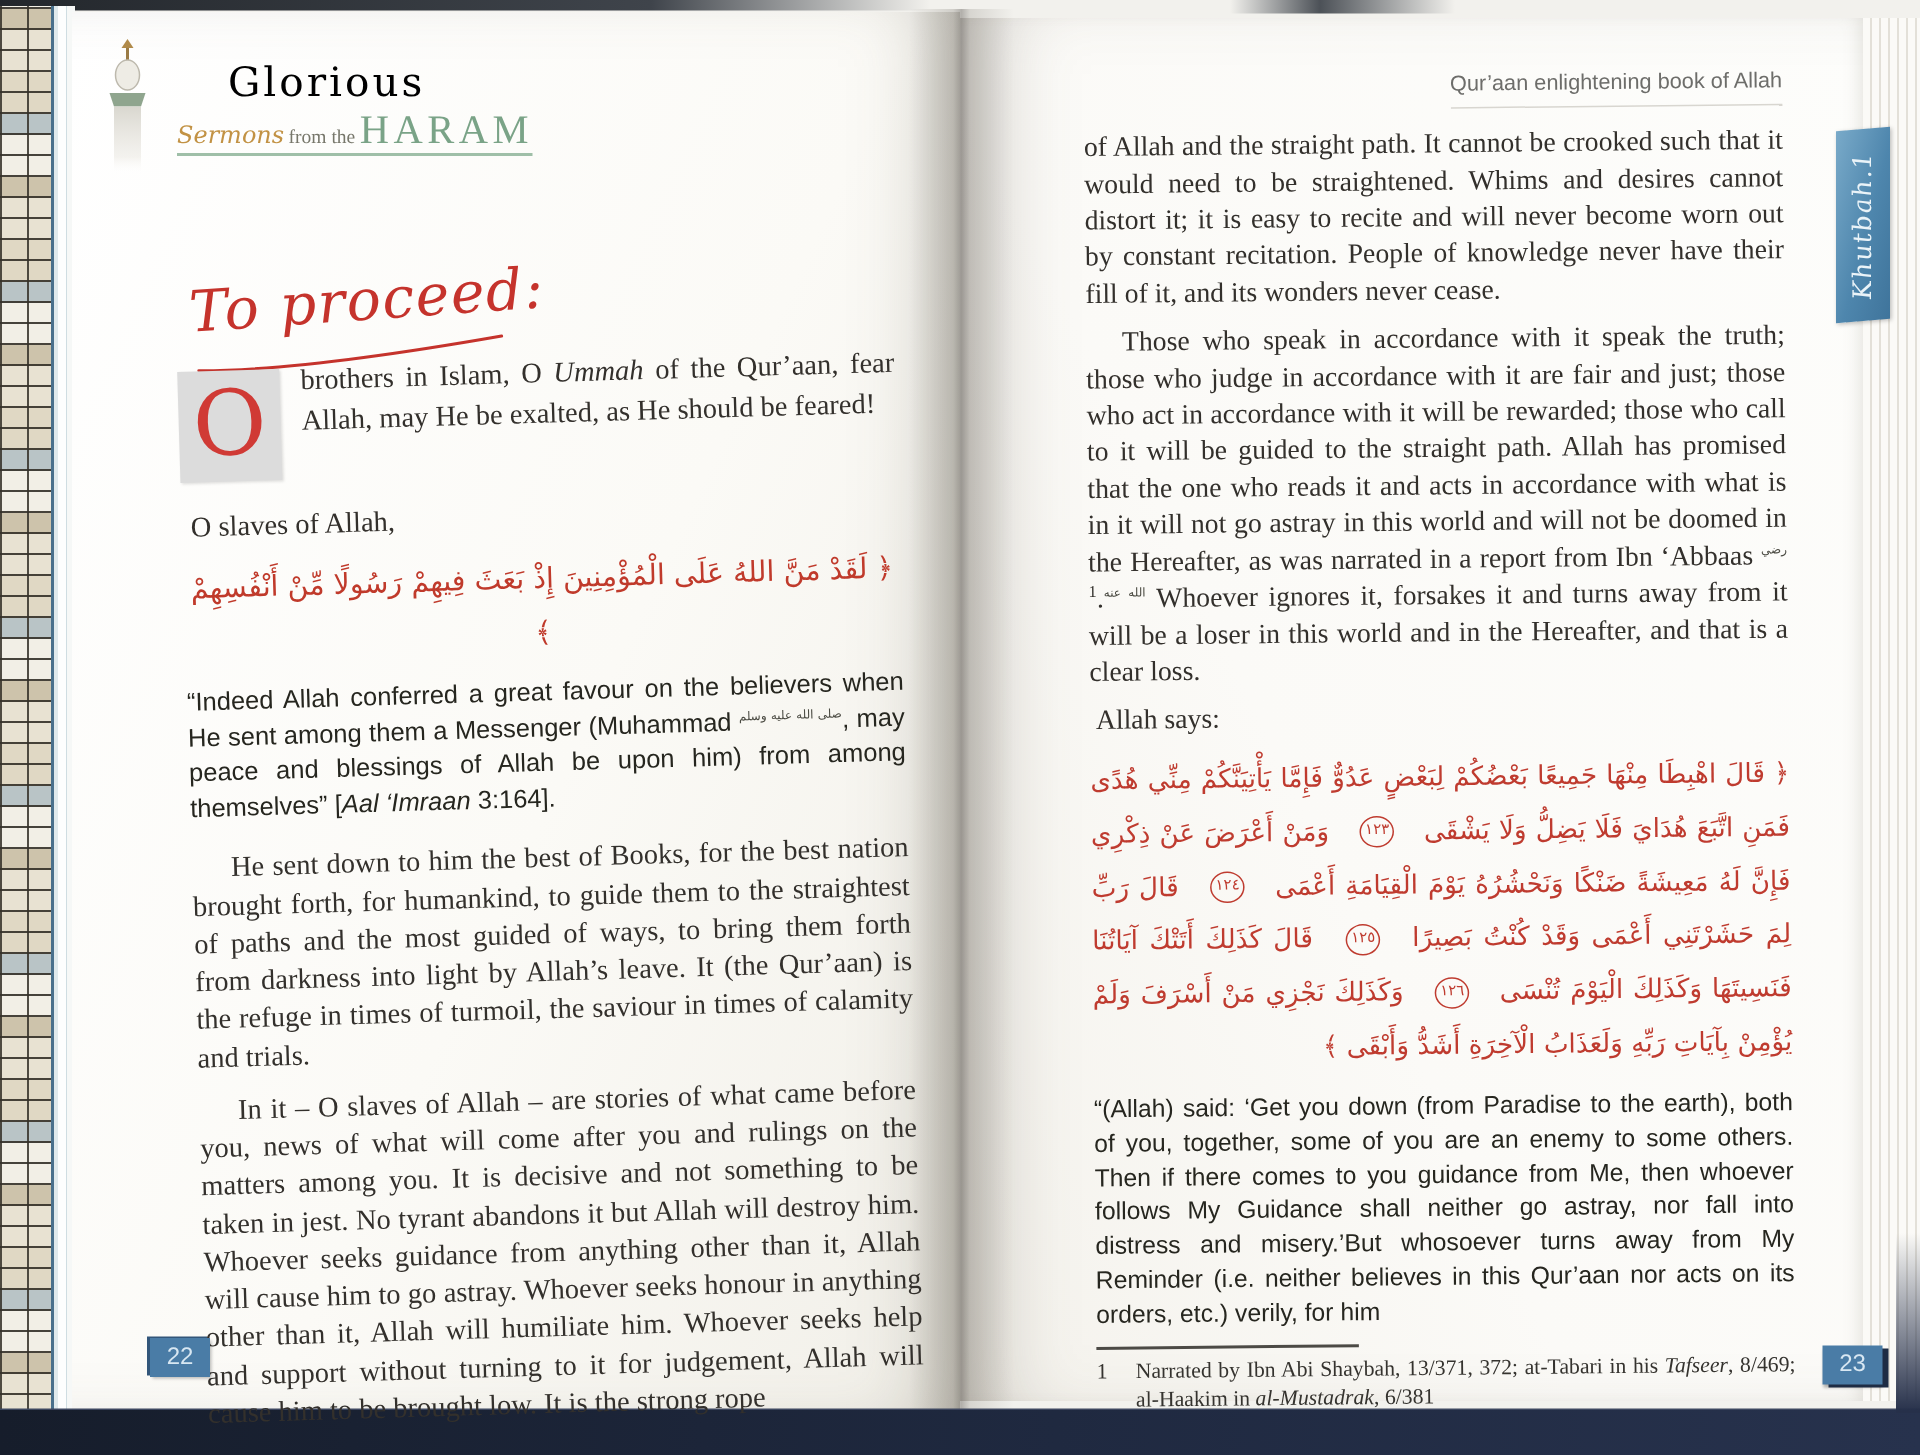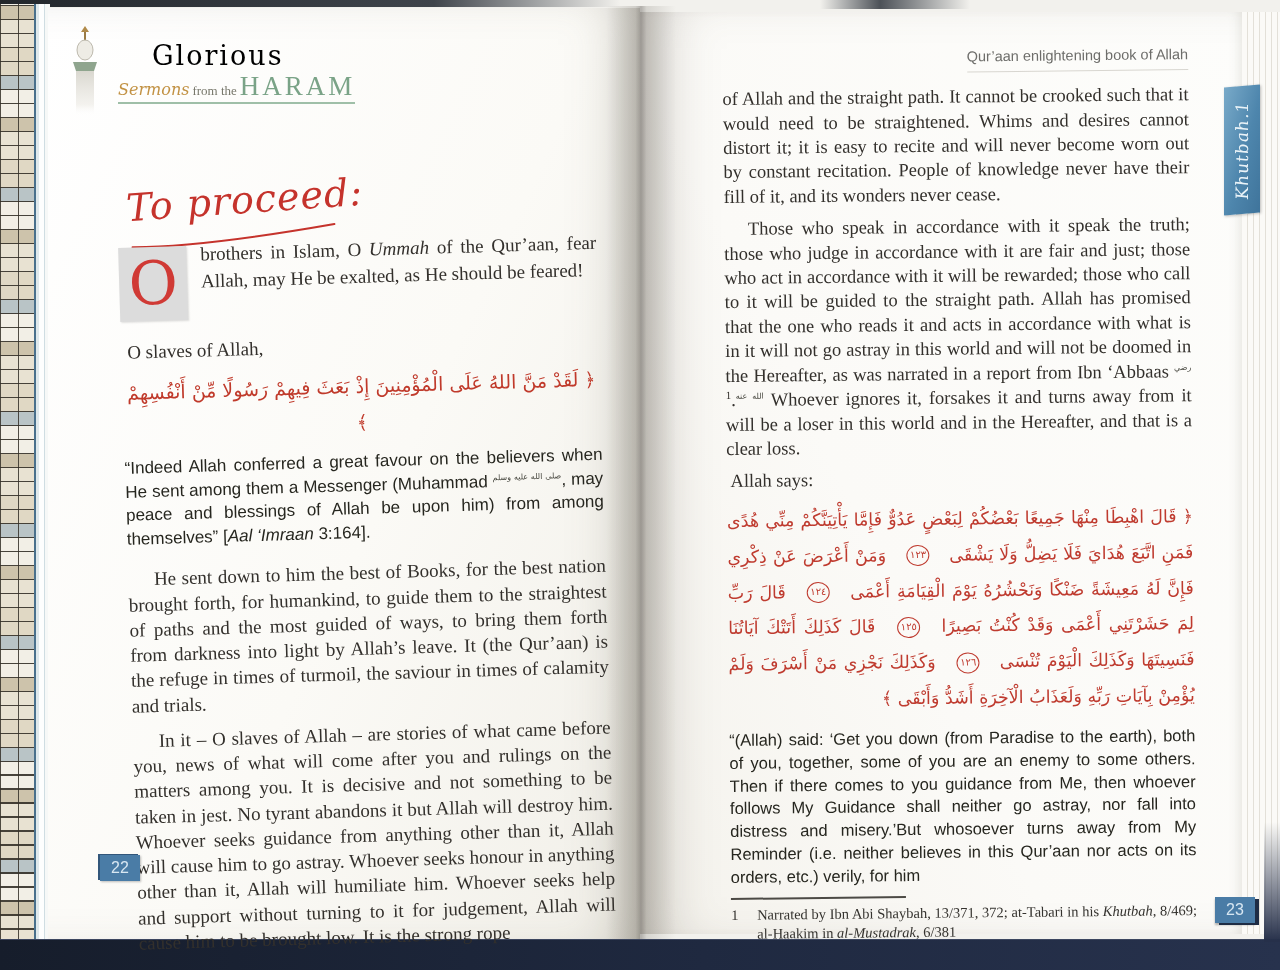--- a/index.html
+++ b/index.html
@@ -82,21 +82,21 @@
   .quote-sans-r{font-family:"Liberation Sans", sans-serif;font-size:16.5px;line-height:1.38;
                 color:#26261f;margin-bottom:10px;}
   .fn-divider{width:175px;border-top:2px solid #4c4a45;margin:2px 0 6px 0;}
   .footnote{display:flex;font-size:14.5px;line-height:1.3;color:#35332f;}
   .fn-marker{width:26px;flex:none;}
   sup{font-size:11px;}
 
   
   .pagebox{position:absolute;width:40px;height:26px;display:flex;align-items:center;justify-content:center;
            background:#4a7ca6;color:#d8e7f2;font-family:"Liberation Sans", sans-serif;font-size:16px;}
-  .pagebox-22{left:100px;top:855px;box-shadow:-2px -1px 0 #32567a, 1px 1px 2px rgba(0,0,0,.25);}
+  .pagebox-22{left:100px;top:892px;box-shadow:-2px -1px 0 #32567a, 1px 1px 2px rgba(0,0,0,.25);}
   .pagebox-23{left:1184px;top:897px;box-shadow:4px 2px 0 #1e2c44, 0 2px 2px rgba(0,0,0,.3);margin-left:31px;}
 
   .tab{position:absolute;left:1224px;top:86px;width:36px;height:128px;transform:skewY(-5deg);
        background:linear-gradient(105deg,#79aac9,#4e86ad 55%,#3f749b);
        box-shadow:1px 1px 3px rgba(0,0,0,.25);display:flex;align-items:center;justify-content:center;}
   .tab span{writing-mode:vertical-rl;transform:rotate(180deg);font-family:"DejaVu Serif", serif;
        font-style:italic;font-size:17px;color:#eaf3f8;letter-spacing:1px;}
 </style>
 </head>
 <body>
@@ -173,21 +173,21 @@
 
     <div class="arabic-block" dir="rtl">
       <span>﴿ قَالَ اهْبِطَا مِنْهَا جَمِيعًا بَعْضُكُمْ لِبَعْضٍ عَدُوٌّ فَإِمَّا يَأْتِيَنَّكُمْ مِنِّي هُدًى فَمَنِ اتَّبَعَ هُدَايَ فَلَا يَضِلُّ وَلَا يَشْقَى </span><span class="ayah-num">١٢٣</span><span> وَمَنْ أَعْرَضَ عَنْ ذِكْرِي فَإِنَّ لَهُ مَعِيشَةً ضَنْكًا وَنَحْشُرُهُ يَوْمَ الْقِيَامَةِ أَعْمَى </span><span class="ayah-num">١٢٤</span><span> قَالَ رَبِّ لِمَ حَشَرْتَنِي أَعْمَى وَقَدْ كُنْتُ بَصِيرًا </span><span class="ayah-num">١٢٥</span><span> قَالَ كَذَلِكَ أَتَتْكَ آيَاتُنَا فَنَسِيتَهَا وَكَذَلِكَ الْيَوْمَ تُنْسَى </span><span class="ayah-num">١٢٦</span><span> وَكَذَلِكَ نَجْزِي مَنْ أَسْرَفَ وَلَمْ يُؤْمِنْ بِآيَاتِ رَبِّهِ وَلَعَذَابُ الْآخِرَةِ أَشَدُّ وَأَبْقَى ﴾</span>
     </div>
 
     <div class="quote-sans-r">“(Allah) said: ‘Get you down (from Paradise to the earth), both of you, together, some of you are an enemy to some others. Then if there comes to you guidance from Me, then whoever follows My Guidance shall neither go astray, nor fall into distress and misery.’But whosoever turns away from My Reminder (i.e. neither believes in this Qur’aan nor acts on its orders, etc.) verily, for him</div>
 
     <div class="fn-divider"></div>
     <div class="footnote">
       <div class="fn-marker">1</div>
-      <div><span>Narrated by Ibn Abi Shaybah, 13/371, 372; at-Tabari in his </span><span class="em">Khutbah</span><span>, 8/469; al-Haakim in </span><span class="em">al-Mustadrak</span><span>, 6/381</span></div>
+      <div><span>Narrated by Ibn Abi Shaybah, 13/371, 372; at-Tabari in his </span><span class="em">Tafseer</span><span>, 8/469; al-Haakim in </span><span class="em">al-Mustadrak</span><span>, 6/381</span></div>
     </div>
   </div>
 
   <div class="pagebox pagebox-23">23</div>
 
   <div class="tab">
     <span>Khutbah.1</span>
   </div>
 
 </div>

